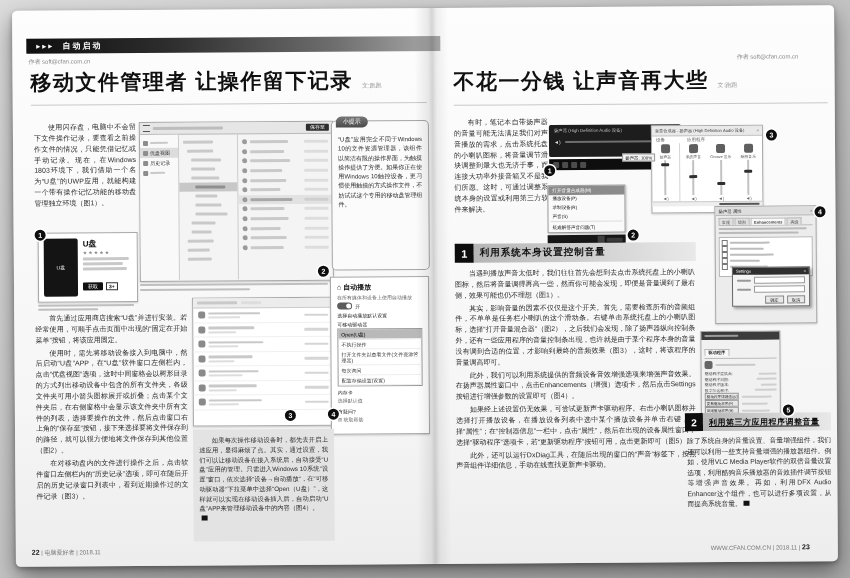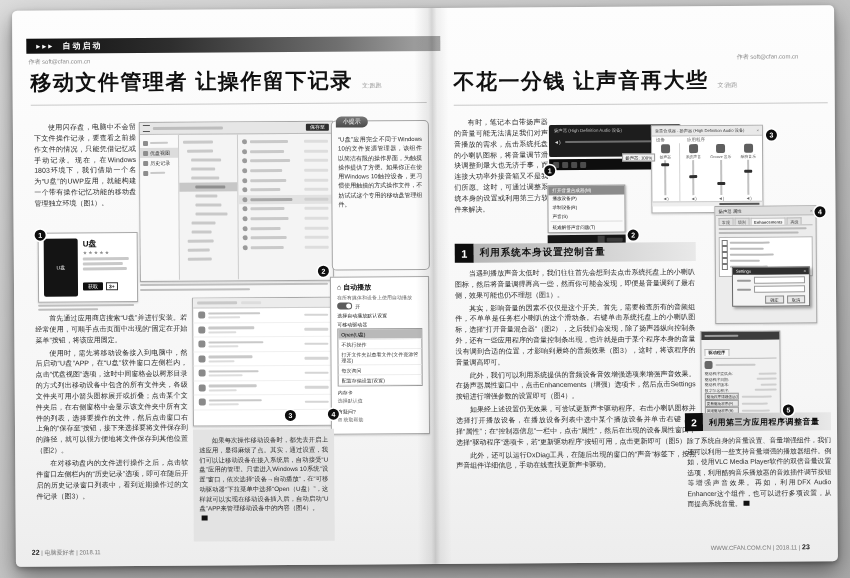--- a/index.html
+++ b/index.html
@@ -646,21 +646,21 @@
     <div class="abs jt smalltext" style="left:441px;top:261px;width:240px;height:276px;overflow:hidden;">
       <p class="ind">当遇到播放声音太低时，我们往往首先会想到去点击系统托盘上的小喇叭图标，然后将音量调得再高一些，然而你可能会发现，即便是音量调到了最右侧，效果可能也仍不理想（图1）。</p>
       <p class="ind">其实，影响音量的因素不仅仅是这个开关。首先，需要检查所有的音频组件，不单单是任务栏小喇叭的这个滑动条。右键单击系统托盘上的小喇叭图标，选择“打开音量混合器”（图2），之后我们会发现，除了扬声器纵向控制条外，还有一些应用程序的音量控制条出现，也许就是由于某个程序本身的音量没有调到合适的位置，才影响到最终的音频效果（图3），这时，将该程序的音量调高即可。</p>
       <p class="ind">此外，我们可以利用系统提供的音频设备音效增强选项来增强声音效果。在扬声器属性窗口中，点击Enhancements（增强）选项卡，然后点击Settings按钮进行增强参数的设置即可（图4）。</p>
       <p class="ind">如果经上述设置仍无效果，可尝试更新声卡驱动程序。右击小喇叭图标并选择打开播放设备，在播放设备列表中选中某个播放设备并单击右键，选择“属性”；在“控制器信息”一栏中，点击“属性”，然后在出现的设备属性窗口中选择“驱动程序”选项卡，若“更新驱动程序”按钮可用，点击更新即可（图5）。</p>
       <p class="ind">此外，还可以运行DxDiag工具，在随后出现的窗口的“声音”标签下，按照声音组件详细信息，手动在线查找更新声卡驱动。</p>
     </div>
 
     <div class="abs sechead" style="left:670px;top:407px;width:146px;height:18px;">
       <span class="num" style="font-size:10px;width:18px;">2</span>
-      <span class="t" style="font-size:8px;letter-spacing:0.5px;">利用第三方应用程序调整音量</span>
+      <span class="t" style="font-size:8px;letter-spacing:0.5px;text-decoration:underline;">利用第三方应用程序调整音量</span>
     </div>
     <div class="abs jt" style="left:672px;top:430px;width:144px;height:106px;font-size:6.8px;overflow:hidden;">
       <p class="ind" style="margin:0;display:inline;">除了系统自身的音量设置、音量增强组件，我们还可以利用一些支持音量增强的播放器组件。例如，使用VLC Media Player软件的双倍音量设置选项，利用酷狗音乐播放器的音效插件调节按钮等增强声音效果。再如，利用DFX Audio Enhancer这个组件，也可以进行多项设置，从而提高系统音量。</p><span class="endmark"></span>
     </div>
 
     <div class="abs footer" style="right:28px;top:538px;">
       <span>WWW.CFAN.COM.CN | 2018.11 | </span><b>23</b>
     </div>
   </section>
  </div>

